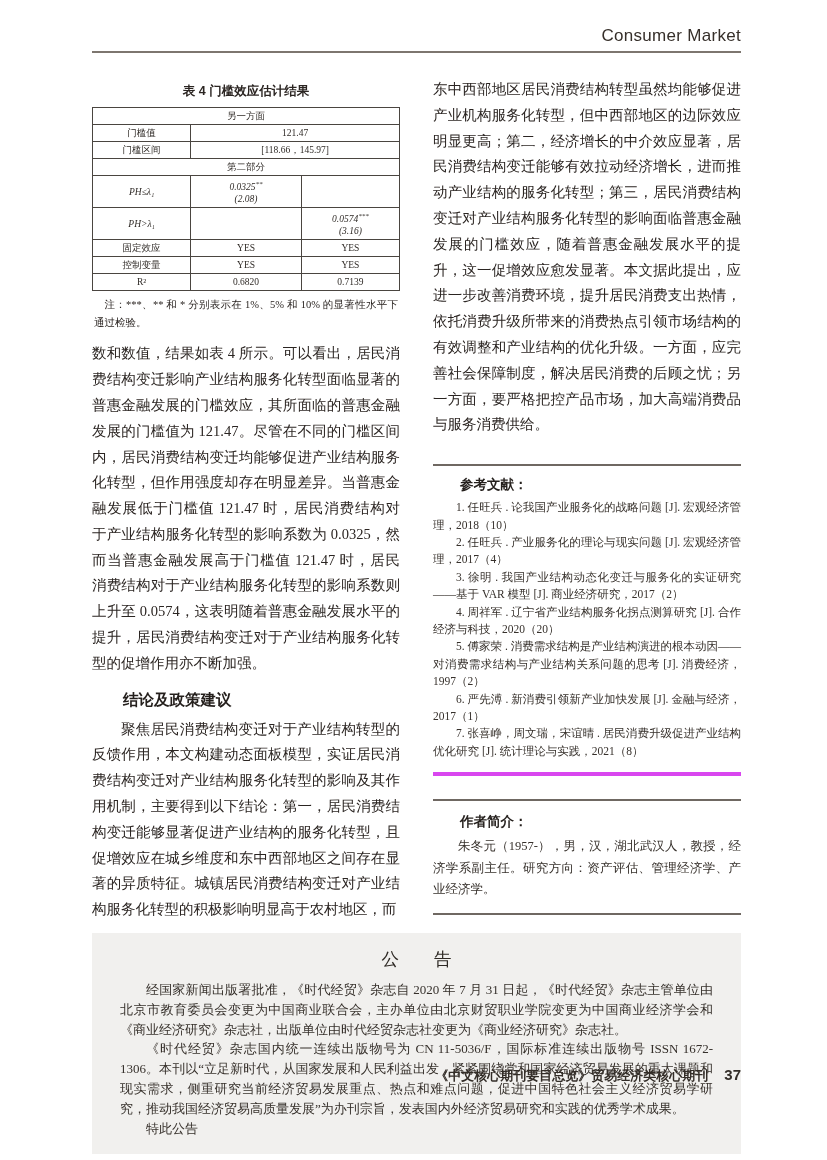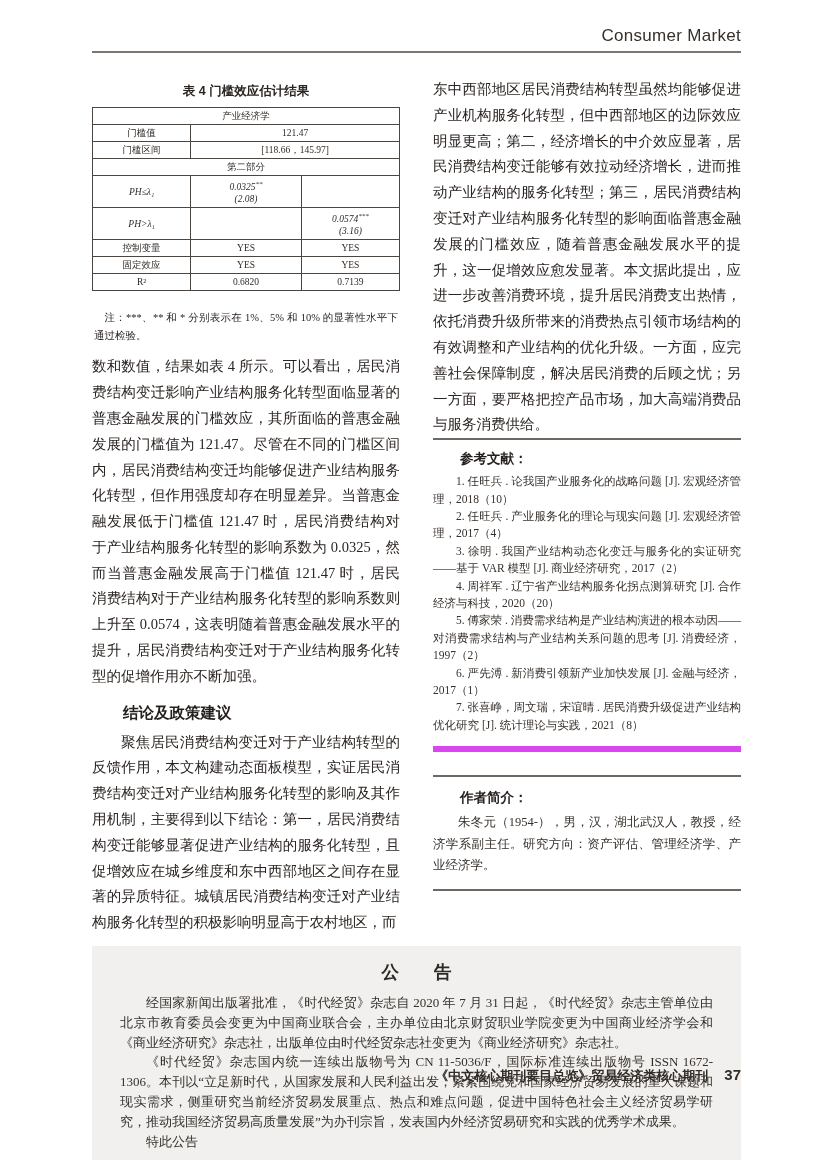--- a/index.html
+++ b/index.html
@@ -63,38 +63,38 @@
     height:15px;
     line-height:12px;
   }
   table.est-table td.dbl { height:31px;font-style:italic; }
   table.est-table sup { font-size:7px; vertical-align:super; }
   col.c1 { width:32%; } col.c2 { width:36%; } col.c3 { width:32%; }
   .table-note {
     font-size:10.5px;
     line-height:17.5px;
     text-align:justify;
-    margin:18px 2px 10px;
+    margin:5px 2px 10px;
     text-indent:1em;
   }
 
   .section-heading {
     font-weight:bold;
     font-size:15.5px;
     font-family:"Liberation Sans", sans-serif;
     padding-left:2em;
     margin:13px 0 6px;
     color:#241f1c;
   }
 
   
   .refs-section {
     border-top:2px solid #6f6862;
-    border-bottom:6px solid #d946ef;
-    margin-top:0;
+    border-bottom:4px solid #d946ef;
+    margin-top:26px;
     padding:10px 0 12px;
   }
   .refs-heading, .author-heading {
     font-weight:bold;
     font-size:13.5px;
     font-family:"Liberation Sans", sans-serif;
     padding-left:2em;
     margin-bottom:5px;
     color:#241f1c;
   }
@@ -121,21 +121,21 @@
 
   
   .announcement {
     margin:10px 86px 0 92px;
     background:#f1f0ee;
     padding:14px 28px 16px;
   }
   .ann-title {
     text-align:center;
     font-size:17.5px;
-    font-weight:bold;
+    font-weight:normal;
     margin-bottom:9px;
     color:#2e2924;
   }
   .ann-para {
     font-size:13px;
     line-height:19.8px;
     text-indent:2em;
     text-align:justify;
     color:#36302b;
   }
@@ -178,21 +178,21 @@
         <div class="table-title">表 4 门槛效应估计结果</div>
 
         <table class="est-table">
           <colgroup>
               <col class="c1">
               <col class="c2">
               <col class="c3">
             </colgroup>
           <tbody>
             <tr>
-              <td colspan="3">产业经济学</td>
+              <td colspan="3">另一方面</td>
             </tr>
             <tr>
               <td>门槛值</td>
               <td colspan="2">121.47</td>
             </tr>
             <tr>
               <td>门槛区间</td>
               <td colspan="2">[118.66，145.97]</td>
             </tr>
             <tr>
@@ -208,26 +208,26 @@
             </tr>
             <tr>
               <td class="dbl">PH&gt;λ₁</td>
               <td class="dbl"></td>
               <td class="dbl">
                 <div><span>0.0574</span><sup>***</sup></div>
                 <div>(3.16)</div>
               </td>
             </tr>
             <tr>
+              <td>固定效应</td>
+              <td>YES</td>
+              <td>YES</td>
+            </tr>
+            <tr>
               <td>控制变量</td>
-              <td>YES</td>
-              <td>YES</td>
-            </tr>
-            <tr>
-              <td>固定效应</td>
               <td>YES</td>
               <td>YES</td>
             </tr>
             <tr>
               <td>R²</td>
               <td>0.6820</td>
               <td>0.7139</td>
             </tr>
           </tbody>
         </table>
@@ -251,21 +251,21 @@
           <div class="ref-item">2. 任旺兵 . 产业服务化的理论与现实问题 [J]. 宏观经济管理，2017（4）</div>
           <div class="ref-item">3. 徐明 . 我国产业结构动态化变迁与服务化的实证研究——基于 VAR 模型 [J]. 商业经济研究，2017（2）</div>
           <div class="ref-item">4. 周祥军 . 辽宁省产业结构服务化拐点测算研究 [J]. 合作经济与科技，2020（20）</div>
           <div class="ref-item">5. 傅家荣 . 消费需求结构是产业结构演进的根本动因——对消费需求结构与产业结构关系问题的思考 [J]. 消费经济，1997（2）</div>
           <div class="ref-item">6. 严先溥 . 新消费引领新产业加快发展 [J]. 金融与经济，2017（1）</div>
           <div class="ref-item">7. 张喜峥，周文瑞，宋谊晴 . 居民消费升级促进产业结构优化研究 [J]. 统计理论与实践，2021（8）</div>
         </div>
 
         <div class="author-section">
           <div class="author-heading">作者简介：</div>
-          <div class="author-bio">朱冬元（1954-），男，汉，湖北武汉人，教授，经济学系副主任。研究方向：资产评估、管理经济学、产业经济学。</div>
+          <div class="author-bio">朱冬元（1957-），男，汉，湖北武汉人，教授，经济学系副主任。研究方向：资产评估、管理经济学、产业经济学。</div>
         </div>
 
       </div>
     </div>
   </div>
 
   <div class="announcement" style="background: rgb(241, 240, 238);">
     <div class="ann-title">公　　告</div>
     <div class="ann-para">经国家新闻出版署批准，《时代经贸》杂志自 2020 年 7 月 31 日起，《时代经贸》杂志主管单位由北京市教育委员会变更为中国商业联合会，主办单位由北京财贸职业学院变更为中国商业经济学会和《商业经济研究》杂志社，出版单位由时代经贸杂志社变更为《商业经济研究》杂志社。</div>
     <div class="ann-para">《时代经贸》杂志国内统一连续出版物号为 CN 11-5036/F，国际标准连续出版物号 ISSN 1672-1306。本刊以“立足新时代，从国家发展和人民利益出发，紧紧围绕党和国家经济贸易发展的重大课题和现实需求，侧重研究当前经济贸易发展重点、热点和难点问题，促进中国特色社会主义经济贸易学研究，推动我国经济贸易高质量发展”为办刊宗旨，发表国内外经济贸易研究和实践的优秀学术成果。</div>

